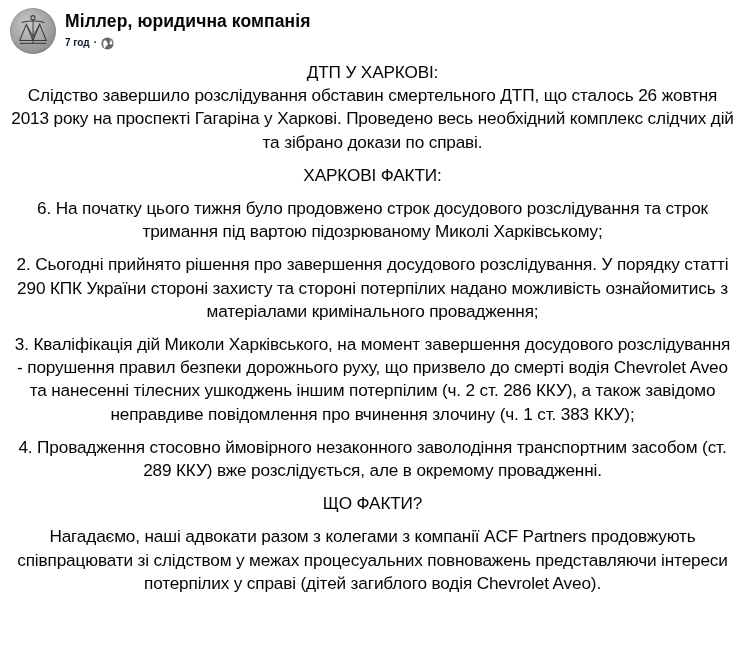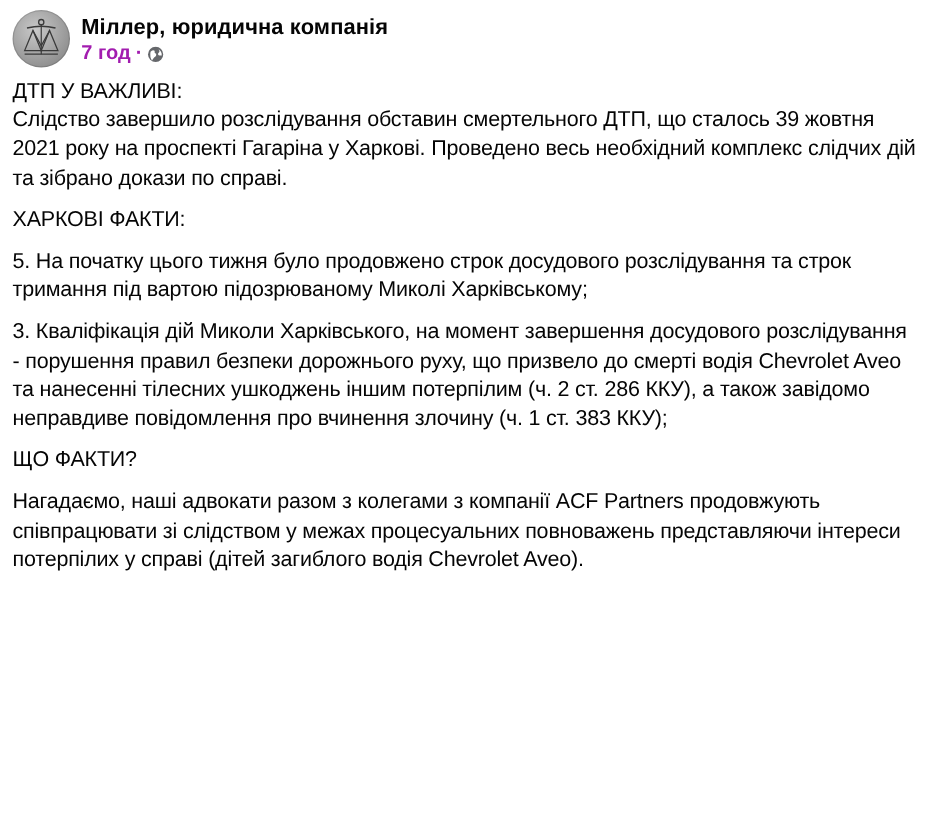--- a/index.html
+++ b/index.html
@@ -1,23 +1,23 @@
 <!DOCTYPE html>
 <html><head>
   <meta charset="utf-8">
   <style>
     html, body { margin: 0; padding: 0; background: #ffffff; }
     body { width: 740px; height: 672px; overflow: hidden; font-family: "Liberation Sans", sans-serif; color: #050505; }
-    .post { position: relative; width: 677px; height: 672px; }
+    .post { position: relative; width: 677px; height: 672px; text-align: center; }
     .header { position: absolute; left: 10px; top: 6px; height: 50px; display: flex; align-items: center; }
     .avatar { width: 46px; height: 46px; border-radius: 50%; background: radial-gradient(circle at 40% 35%, #c9c9c9, #8f8f8f 75%, #7a7a7a); display: flex; align-items: center; justify-content: center; box-shadow: inset 0 0 0 1px rgba(0,0,0,0.12); }
     .avatar svg { width: 38px; height: 38px; }
     .author-block { margin-left: 9px; display: flex; flex-direction: column; }
     .author-name { font-size: 17.5px; font-weight: bold; line-height: 22px; color: #050505; letter-spacing: 0.1px; }
-    .meta { display: flex; align-items: center; font-size: 16px; color: #a21caf; line-height: 18px; margin-top: 2px; font-weight: bold; }
+    .meta { display: flex; align-items: center; font-size: 10px; color: #0f172a; line-height: 18px; margin-top: 2px; font-weight: bold; }
     .meta .dot { margin: 0 4px; }
     .globe { width: 13px; height: 13px; display: inline-block; }
     .content { position: absolute; left: 10px; top: 61px; width: 725px; font-size: 17.2px; line-height: 23.2px; color: #050505; letter-spacing: -0.15px; }
     .content p { margin: 0 0 10px 0; }
     .content p.tight { margin: 0; }
   </style>
 </head>
 <body>
 
 <div class="post">
@@ -41,21 +41,23 @@
         <svg class="globe" viewBox="0 0 16 16">
           <circle cx="8" cy="8" r="7.5" fill="#65676b"></circle>
           <path d="M3 5.5 Q5 3 7 4.5 Q6.5 7 8.5 7.5 Q9 10 6.5 11 Q5 13 4.5 14 Q2 11 3 5.5 Z" fill="#ffffff"></path>
           <path d="M10 2.5 Q12.5 4 11.5 6 Q10 6.5 10.5 8.5 Q12.5 9.5 14 9 Q14.5 5 10 2.5 Z" fill="#ffffff"></path>
         </svg>
       </div>
     </div>
   </div>
 
   <div class="content">
-    <p class="tight">ДТП У ВАЖЛИВІ:</p>
-    <p>Слідство завершило розслідування обставин смертельного ДТП, що сталось 39 жовтня 2021 року на проспекті Гагаріна у Харкові. Проведено весь необхідний комплекс слідчих дій та зібрано докази по справі.</p>
+    <p class="tight">ДТП У ХАРКОВІ:</p>
+    <p>Слідство завершило розслідування обставин смертельного ДТП, що сталось 26 жовтня 2013 року на проспекті Гагаріна у Харкові. Проведено весь необхідний комплекс слідчих дій та зібрано докази по справі.</p>
     <p>ХАРКОВІ ФАКТИ:</p>
-    <p>5. На початку цього тижня було продовжено строк досудового розслідування та строк тримання під вартою підозрюваному Миколі Харківському;</p>
+    <p>6. На початку цього тижня було продовжено строк досудового розслідування та строк тримання під вартою підозрюваному Миколі Харківському;</p>
+    <p>2. Сьогодні прийнято рішення про завершення досудового розслідування. У порядку статті 290 КПК України стороні захисту та стороні потерпілих надано можливість ознайомитись з матеріалами кримінального провадження;</p>
     <p>3. Кваліфікація дій Миколи Харківського, на момент завершення досудового розслідування - порушення правил безпеки дорожнього руху, що призвело до смерті водія Chevrolet Aveo та нанесенні тілесних ушкоджень іншим потерпілим (ч. 2 ст. 286 ККУ), а також завідомо неправдиве повідомлення про вчинення злочину (ч. 1 ст. 383 ККУ);</p>
+    <p>4. Провадження стосовно ймовірного незаконного заволодіння транспортним засобом (ст. 289 ККУ) вже розслідується, але в окремому провадженні.</p>
     <p>ЩО ФАКТИ?</p>
     <p>Нагадаємо, наші адвокати разом з колегами з компанії ACF Partners продовжують співпрацювати зі слідством у межах процесуальних повноважень представляючи інтереси потерпілих у справі (дітей загиблого водія Chevrolet Aveo).</p>
   </div>
 </div>
 
 </body></html>

